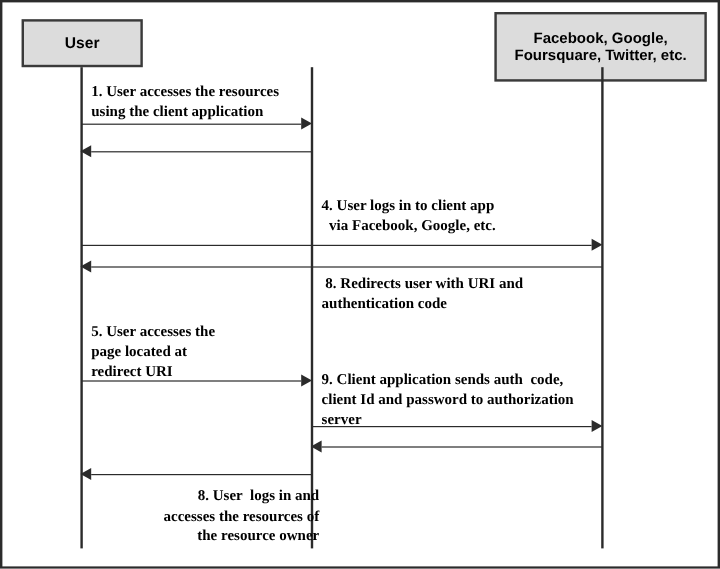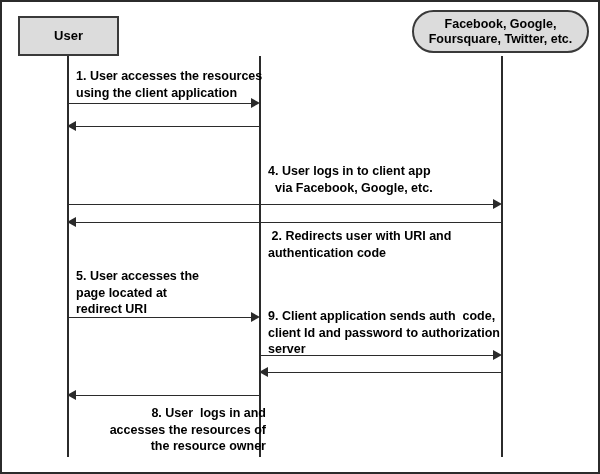--- a/index.html
+++ b/index.html
@@ -61,39 +61,39 @@
   }
   .arrow-head.left {
     border-top: 5px solid transparent;
     border-bottom: 5px solid transparent;
     border-right: 9px solid #2b2b2b;
   }
 
   
   .msg-label {
     position: absolute;
-    font-family: Liberation Sans, sans-serif;
+    font-family: Liberation Serif, serif;
     font-weight: bold;
     font-size: 12.5px;
     line-height: 1.32;
     color: #000000;
     white-space: pre-wrap;
   }
 </style>
 </head>
 <body>
 
 <div id="canvas">
 
   <div class="actor-box" style="left:16px; top:14px; width:101px; height:40px;">
     <span>User</span>
   </div>
 
 
-  <div class="actor-box wide" style="left:410px; top:8px; width:177px; height:43px; white-space:pre-line;border-radius:23px;">
+  <div class="actor-box wide" style="left:410px; top:8px; width:177px; height:58px; white-space:pre-line;">
     <span>Facebook, Google,
 Foursquare, Twitter, etc.</span>
   </div>
 
   <div class="lifeline" style="left:65px; top:54px; height:401px;"></div>
   <div class="lifeline" style="left:257px; top:54px; height:401px;"></div>
   <div class="lifeline" style="left:499px; top:54px; height:401px;"></div>
 
   <div class="msg-line" style="left:66px; top:101px; width:183px;"></div>
   <div class="arrow-head right" style="left:249px; top:96px;"></div>
@@ -103,21 +103,21 @@
   <div class="msg-line" style="left:74px; top:124px; width:184px;"></div>
   <div class="arrow-head left" style="left:65px; top:119px;"></div>
 
   <div class="msg-line" style="left:66px; top:202px; width:425px;"></div>
   <div class="arrow-head right" style="left:491px; top:197px;"></div>
   <div class="msg-label" style="left:266px; top:161px; width:230px;">4. User logs in to client app
   via Facebook, Google, etc.</div>
 
   <div class="msg-line" style="left:74px; top:220px; width:426px;"></div>
   <div class="arrow-head left" style="left:65px; top:215px;"></div>
-  <div class="msg-label" style="left:266px; top:226px; width:230px;"> 2. Redirects user with URI and
+  <div class="msg-label" style="left:266px; top:226px; width:230px;"> 8. Redirects user with URI and
 authentication code</div>
 
   <div class="msg-line" style="left:66px; top:315px; width:183px;"></div>
   <div class="arrow-head right" style="left:249px; top:310px;"></div>
   <div class="msg-label" style="left:74px; top:266px; width:185px;">5. User accesses the
 page located at
 redirect URI</div>
 
   <div class="msg-line" style="left:258px; top:353px; width:233px;"></div>
   <div class="arrow-head right" style="left:491px; top:348px;"></div>

